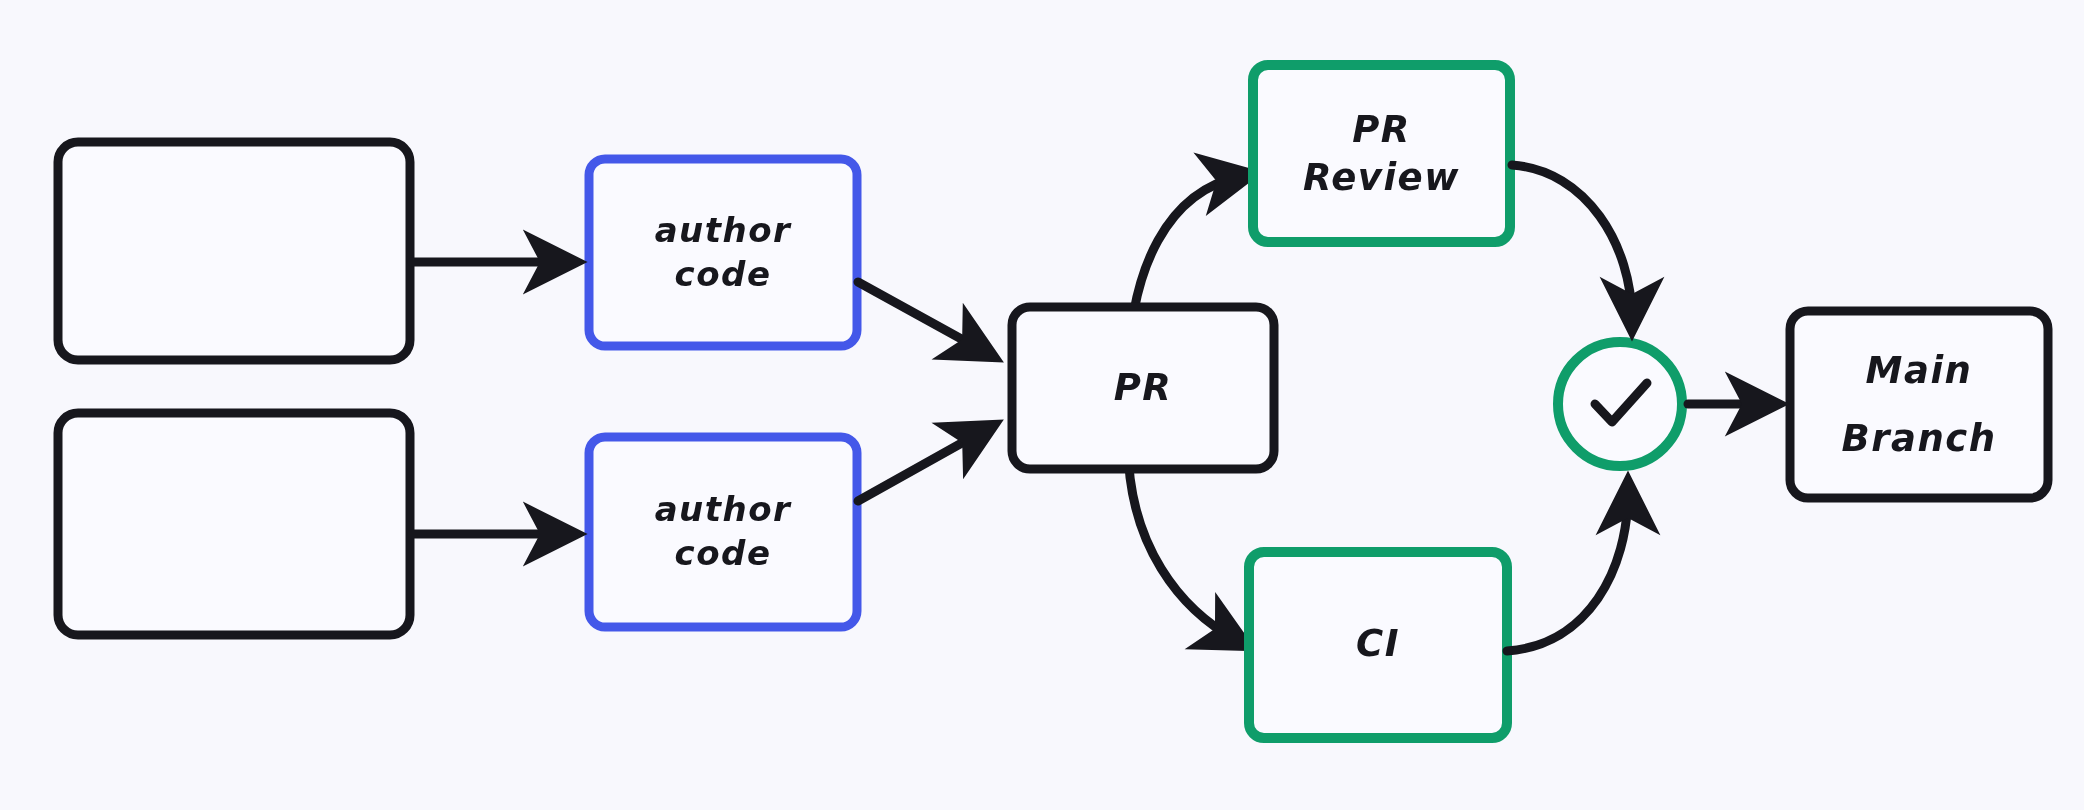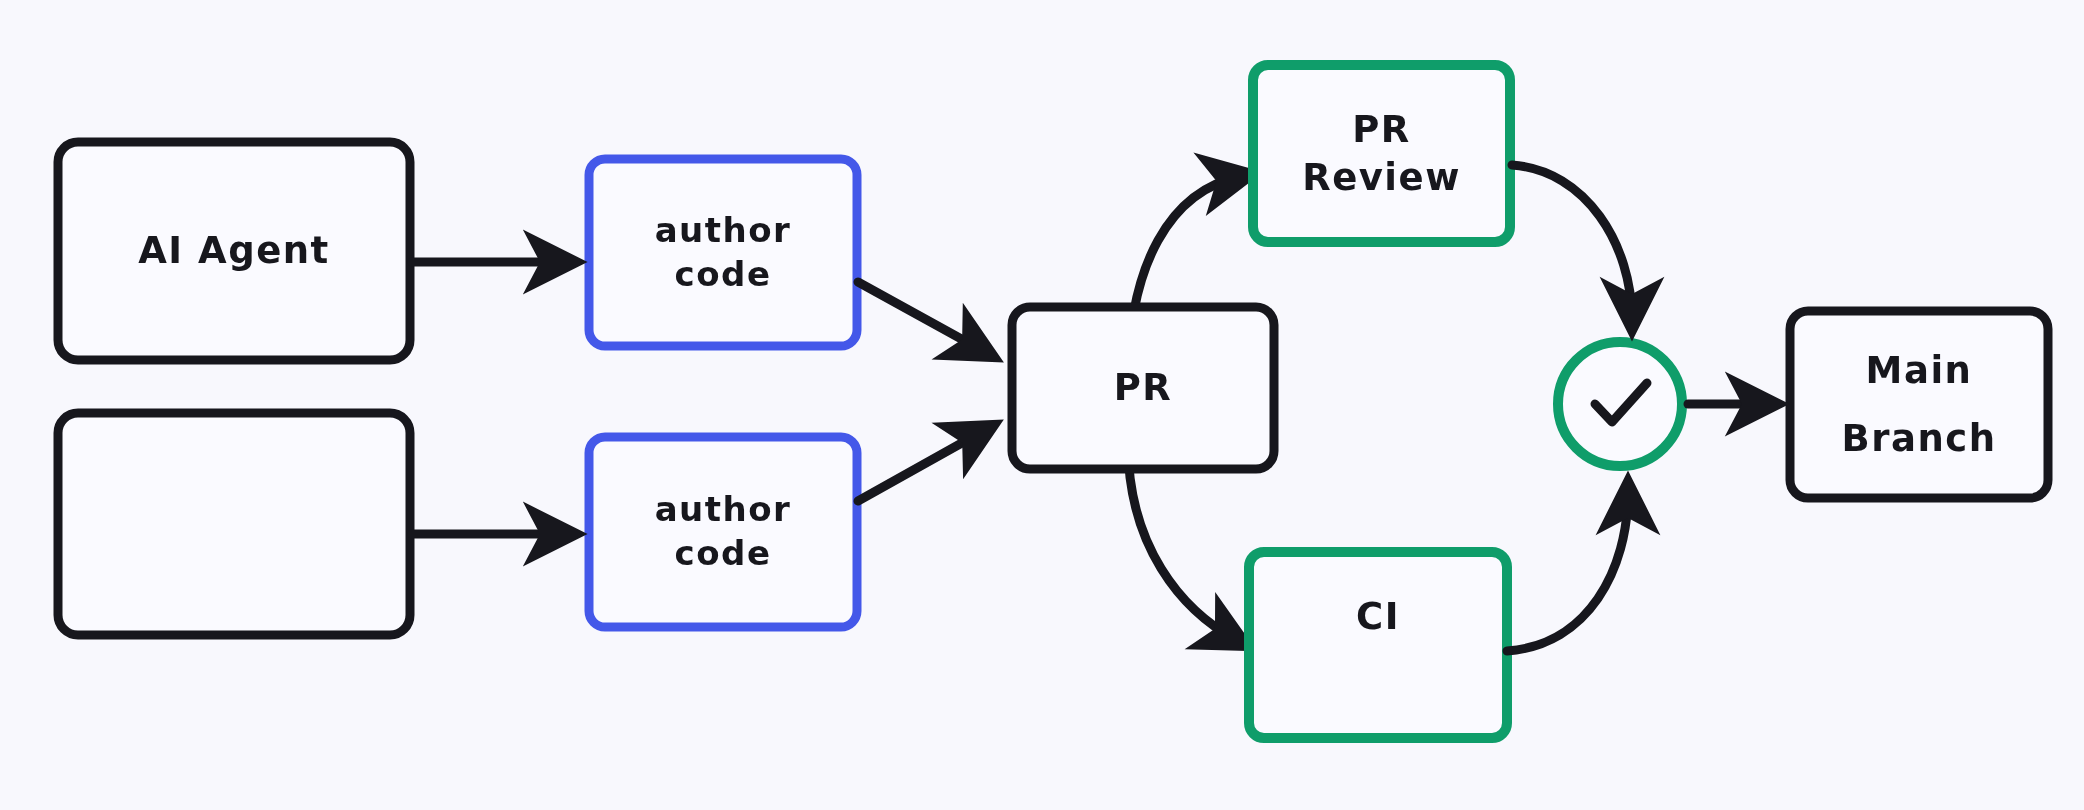--- a/index.html
+++ b/index.html
@@ -33,21 +33,21 @@
     justify-content: center;
     text-align: center;
     color: #17171d;
     font-family: "DejaVu Sans", sans-serif;
     font-weight: 700;
     letter-spacing: 1.5px;
     line-height: 1.28;
     pointer-events: none;
     user-select: none;
   }
-  .node-label span { display: block; white-space: nowrap; }
+  .node-label span { display: block; white-space: nowrap; font-style: italic; }
   .lbl-lg { font-size: 37px; }
   .lbl-md { font-size: 34px; }
 </style>
 </head>
 <body>
 
 <div id="canvas">
 
   <svg class="layer" viewBox="0 0 2084 810" xmlns="http://www.w3.org/2000/svg">
     <defs>
@@ -86,23 +86,20 @@
 
     <line x1="858" y1="501" x2="985" y2="430" stroke="#17171d" stroke-width="9" stroke-linecap="round" marker-end="url(#arrow-ink)"></line>
 
     <line x1="1688" y1="404" x2="1768" y2="404" stroke="#17171d" stroke-width="9" stroke-linecap="round" marker-end="url(#arrow-ink)"></line>
 
     <path d="M1512,165 C1586,170 1632,245 1632,320" fill="none" stroke="#17171d" stroke-width="9" stroke-linecap="round" marker-end="url(#arrow-ink)"></path>
 
     <path d="M1507,651 C1588,645 1628,570 1628,492" fill="none" stroke="#17171d" stroke-width="9" stroke-linecap="round" marker-end="url(#arrow-ink)"></path>
   </svg>
 
-  <div class="node-label lbl-lg" style="left:58px; top:142px; width:352px; height:218px;">
-    <span>AI Agent</span>
-  </div>
 
 
   <div class="node-label lbl-md" style="left:589px; top:159px; width:268px; height:187px;">
     <span>author</span>
     <span>code</span>
   </div>
 
   <div class="node-label lbl-md" style="left:589px; top:437px; width:268px; height:190px;">
     <span>author</span>
     <span>code</span>
@@ -110,21 +107,21 @@
 
   <div class="node-label lbl-lg" style="left:1012px; top:307px; width:262px; height:162px;">
     <span>PR</span>
   </div>
 
   <div class="node-label lbl-lg" style="left:1253px; top:65px; width:257px; height:177px;">
     <span>PR</span>
     <span>Review</span>
   </div>
 
-  <div class="node-label lbl-lg" style="left:1249px; top:524px; width:258px; height:186px;">
+  <div class="node-label lbl-lg" style="left:1249px; top:551px; width:258px; height:186px;">
     <span>CI</span>
   </div>
 
   <div class="node-label lbl-lg" style="left:1790px; top:311px; width:258px; height:187px;gap:20px;">
     <span>Main</span>
     <span>Branch</span>
   </div>
 
 </div>
 

